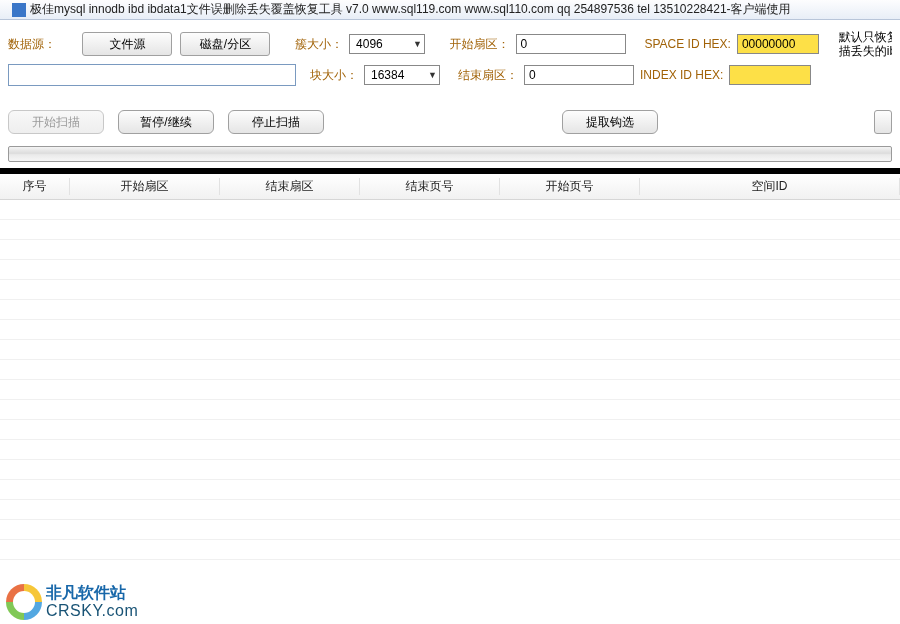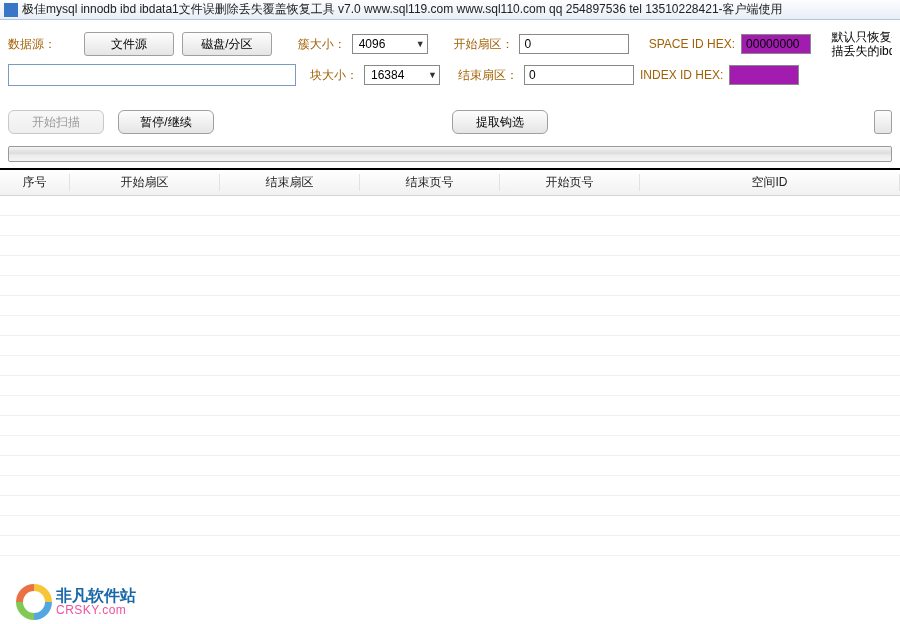--- a/index.html
+++ b/index.html
@@ -11,21 +11,21 @@
       height: 624px;
       overflow: hidden;
       position: relative;
     }
     .titlebar {
       background: linear-gradient(#fdfdfe, #e8eef7);
       border-bottom: 1px solid #b8c5d9;
       height: 20px;
       display: flex;
       align-items: center;
-      padding-left: 4px;
+      padding-left: 12px;
       color: #222;
       font-size: 12px;
       white-space: nowrap;
     }
     .titlebar .app-icon {
       width: 14px; height: 14px;
       background: #3a76c8;
       margin-right: 4px;
       display: inline-block;
     }
@@ -103,22 +103,22 @@
       padding: 1px 4px;
       font-size: 12px;
       width: 110px;
       background: #fff;
     }
     .hex-input {
       border: 1px solid #888;
       height: 20px;
       padding: 1px 4px;
       font-size: 12px;
-      width: 70px;
-      background: #a21caf;
+      width: 82px;
+      background: #fde047;
     }
     .note {
       font-size: 12px;
       color: #000;
       line-height: 14px;
       white-space: nowrap;
       overflow: hidden;
     }
     .action-row {
       display: flex;
@@ -129,21 +129,21 @@
     .spacer-flex { flex: 1; }
     .progress-strip {
       margin: 2px 8px 6px 8px;
       height: 16px;
       border: 1px solid #9a9a9a;
       border-radius: 2px;
       background: linear-gradient(#f4f4f4, #dcdcdc 45%, #eaeaea 55%, #f6f6f6);
     }
     .table-wrap {
       margin: 6px 0 0 0;
-      border-top: 2px solid #000000;
+      border-top: 6px solid #000000;
     }
     .thead {
       display: flex;
       background: linear-gradient(#ffffff, #f1f1f1);
       border-bottom: 1px solid #d6d6d6;
       height: 26px;
       align-items: center;
     }
     .th {
       border-right: 1px solid #e2e2e2;
@@ -158,42 +158,42 @@
       overflow: hidden;
       background: #fff;
     }
     .trow {
       height: 20px;
       border-bottom: 1px solid #f0f0f0;
       display: flex;
     }
     .watermark {
       position: absolute;
-      left: 16px;
+      left: 6px;
       bottom: 4px;
       display: flex;
       align-items: center;
       gap: 4px;
       opacity: 0.95;
     }
     .wm-swirl {
       width: 36px; height: 36px;
       border-radius: 50%;
       background: conic-gradient(#f6c42e 0 25%, #4aa3e0 25% 50%, #7bc64e 50% 75%, #e86a3a 75% 100%);
       position: relative;
     }
     .wm-swirl::after{
       content:"";
       position:absolute; inset:7px;
       border-radius:50%;
       background:#fff;
     }
     .wm-text { display:flex; flex-direction:column; line-height:1.1; }
     .wm-cn { font-size:16px; color:#0b5fa5; font-weight:bold; }
-    .wm-en { font-size:12px; color:#ec4899; letter-spacing:0.5px; }
+    .wm-en { font-size:16px; color:#0c4a6e; letter-spacing:0.5px; }
     .col-gap { width: 22px; }
     .group { display:flex; align-items:center; gap:6px; }
   </style>
 </head>
 <body>
 
 <div class="titlebar">
   <span class="app-icon"></span>
   <span>极佳mysql innodb ibd ibdata1文件误删除丢失覆盖恢复工具 v7.0 www.sql119.com www.sql110.com qq 254897536 tel 13510228421-客户端使用</span>
 </div>
@@ -253,20 +253,21 @@
   <div style="width:6px"></div>
   <div class="group">
     <span class="label">INDEX ID HEX:</span>
     <input class="hex-input" type="text" value="" style="">
   </div>
 </div>
 
 <div class="action-row">
   <button class="btn wider" disabled="">开始扫描</button>
   <button class="btn wider">暂停/继续</button>
+  <button class="btn wider">停止扫描</button>
   <div style="width:210px"></div>
   <button class="btn wider">提取钩选</button>
   <div class="spacer-flex"></div>
   <button class="btn" style="min-width:18px;padding:0 6px"></button>
 </div>
 
 <div class="progress-strip"></div>
 
 <div class="table-wrap">
   <div class="thead">

